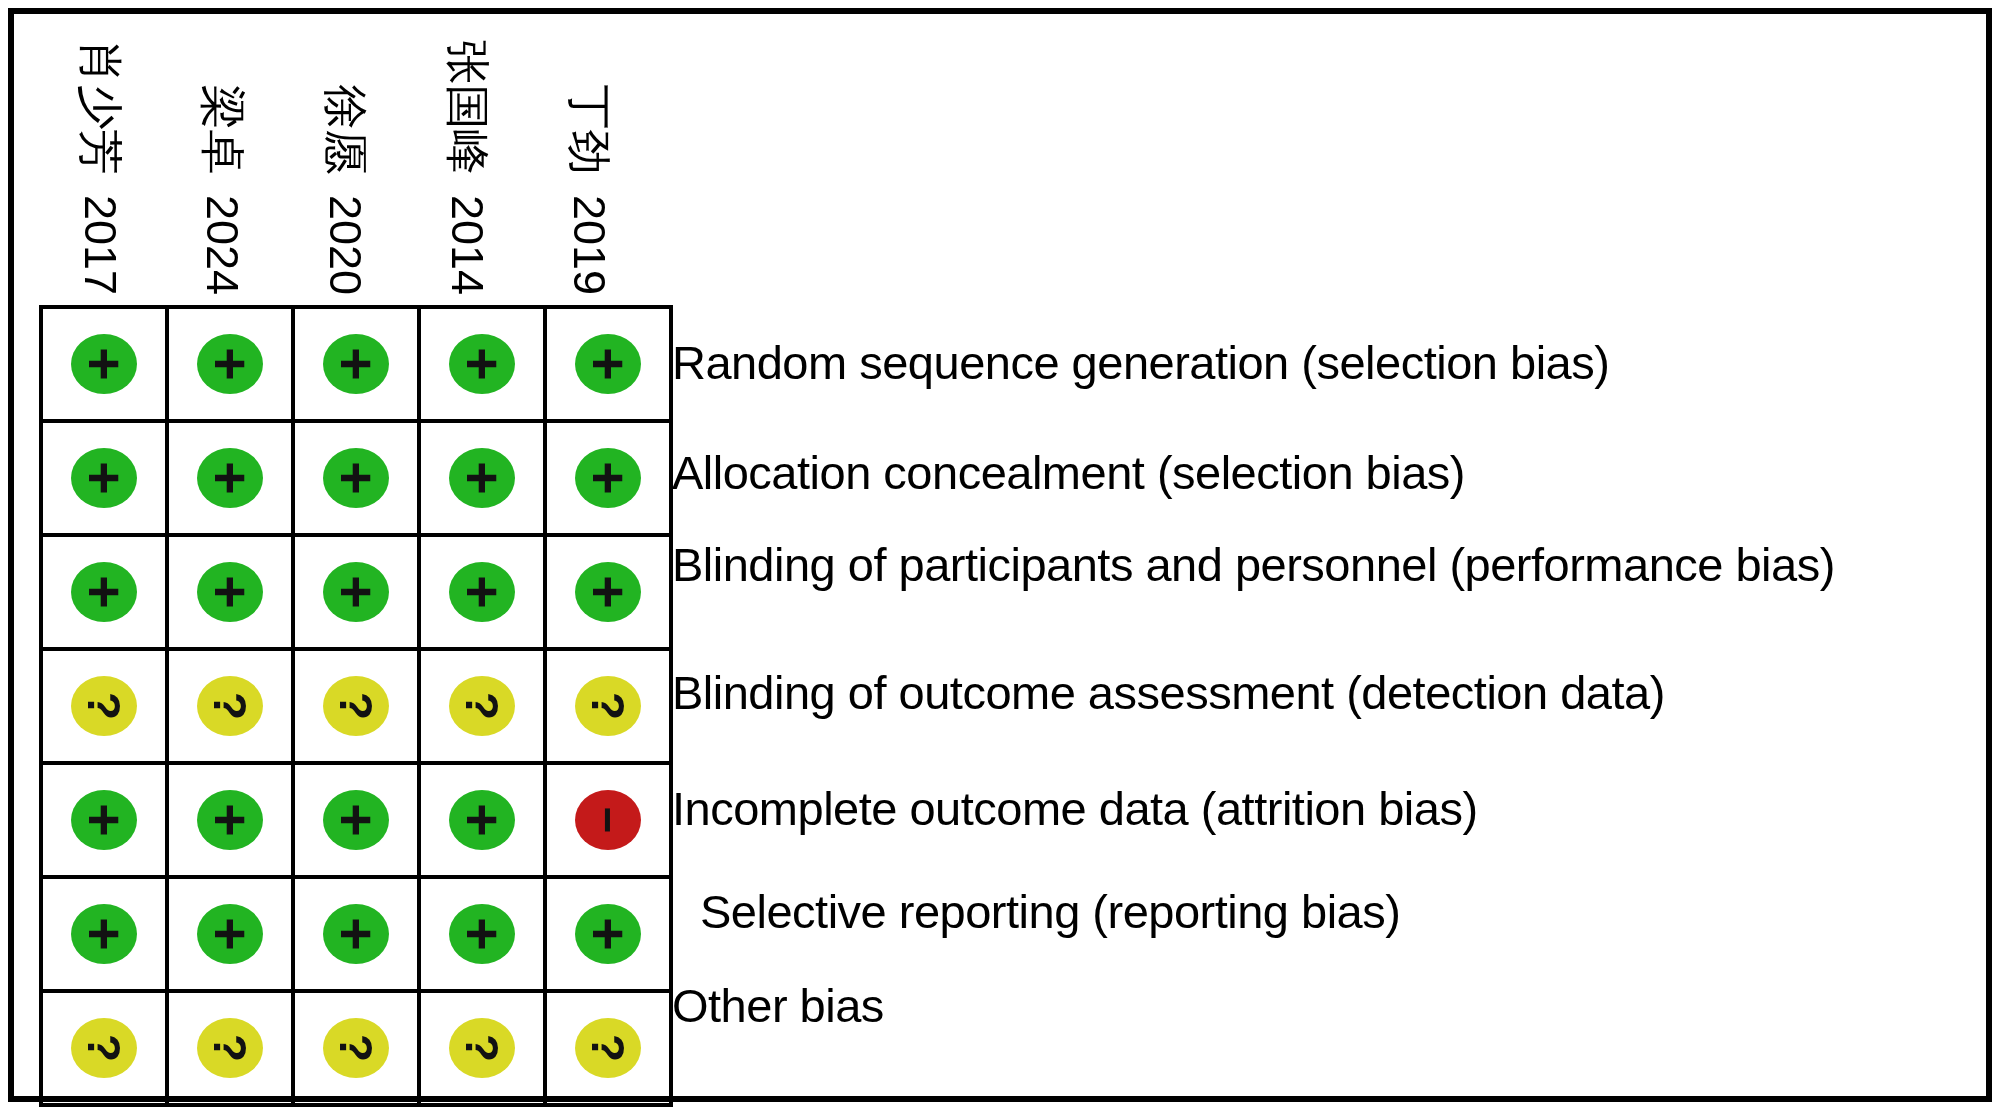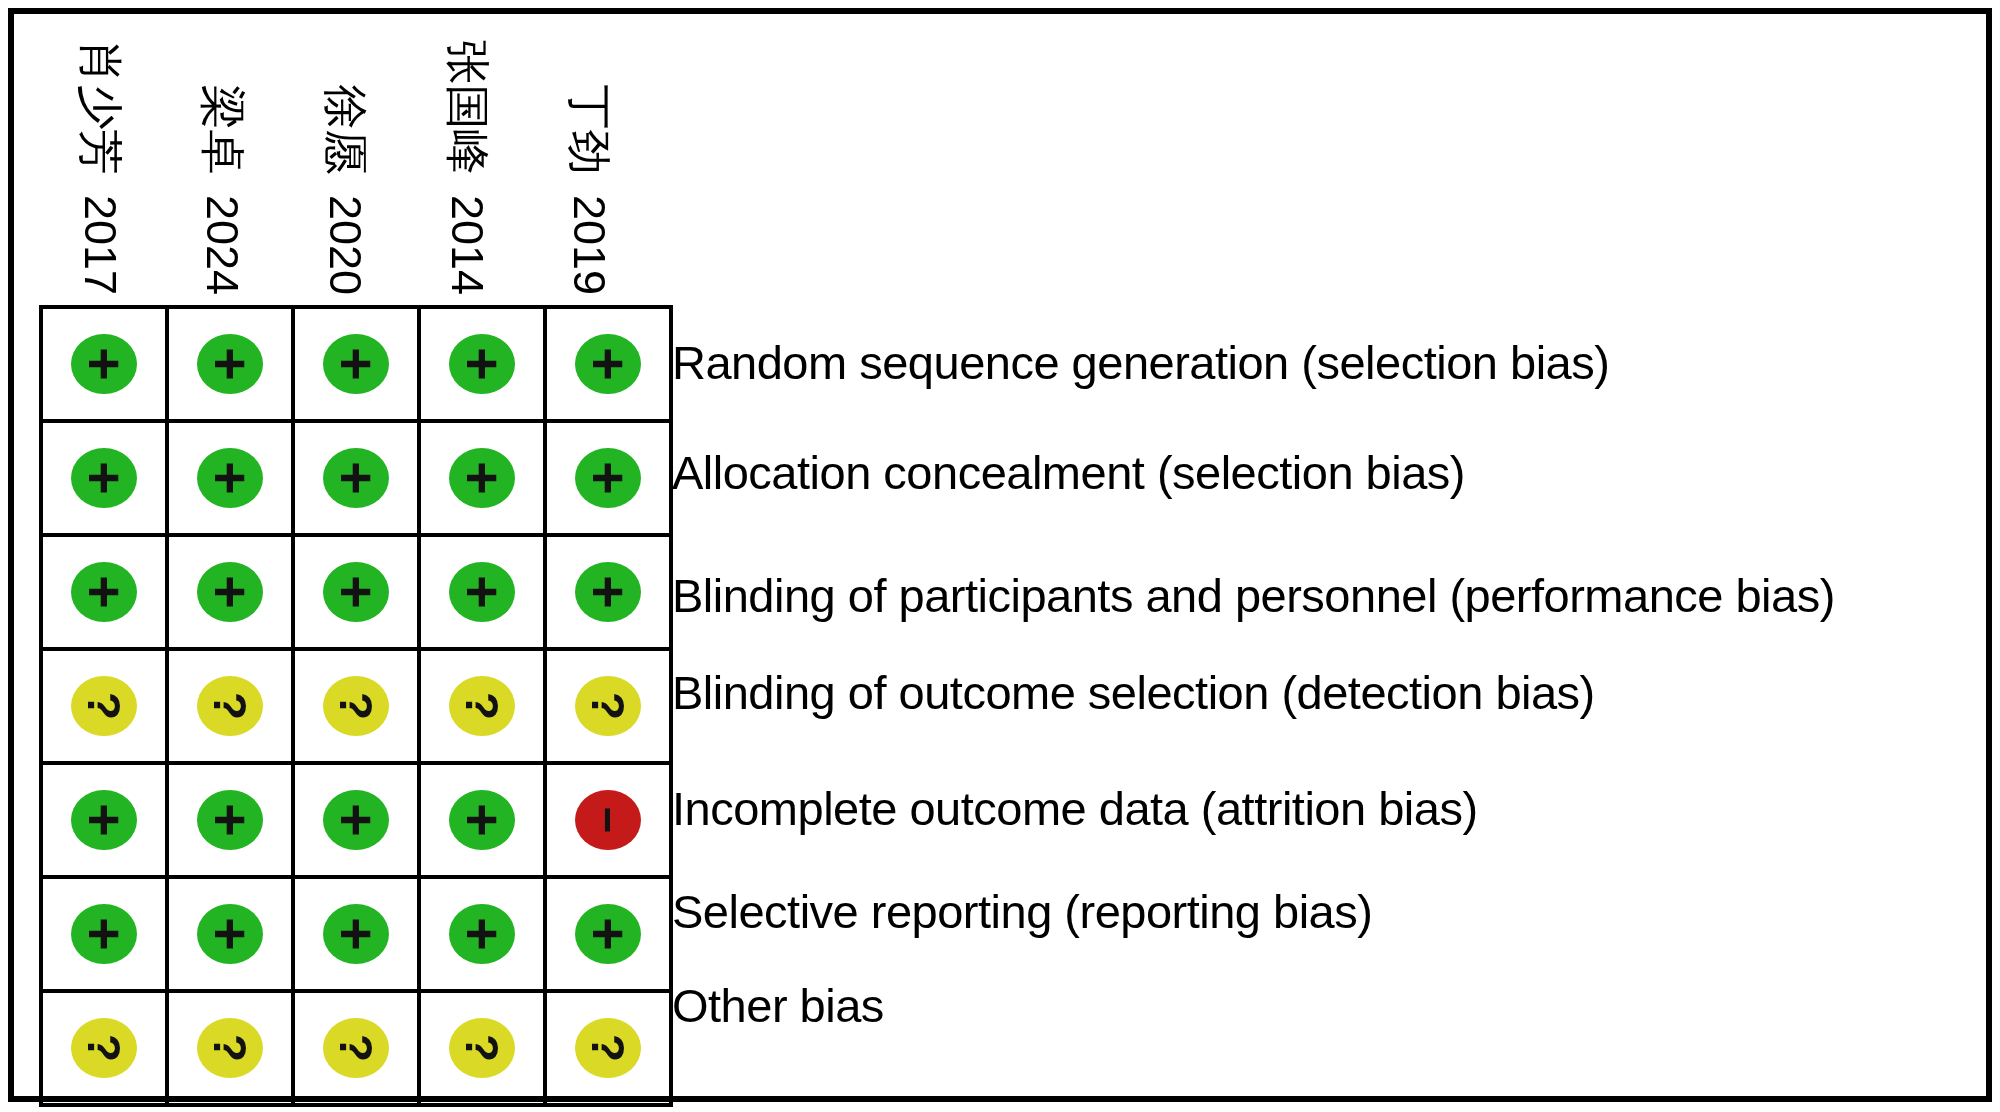--- a/index.html
+++ b/index.html
@@ -270,18 +270,18 @@
             <span class="sym sym-unclear">?</span>
           </div>
         </td>
       </tr>
     </tbody>
   </table>
 
 <div id="rowlabels">
     <div class="rowlabel" style="top: 361.93px;">Random sequence generation (selection bias)</div>
     <div class="rowlabel" style="top: 471.79px; text-align: center;">Allocation concealment (selection bias)</div>
-    <div class="rowlabel" style="top: 595px;">Blinding of participants and personnel (performance bias)</div>
-    <div class="rowlabel" style="top: 691.51px;">Blinding of outcome selection (detection bias)</div>
+    <div class="rowlabel" style="top: 564px;">Blinding of participants and personnel (performance bias)</div>
+    <div class="rowlabel" style="top: 691.51px;">Blinding of outcome assessment (detection data)</div>
     <div class="rowlabel" style="top: 808px;">Incomplete outcome data (attrition bias)</div>
-    <div class="rowlabel" style="top: 911.23px;">Selective reporting (reporting bias)</div>
+    <div class="rowlabel" style="top: 911.23px; margin-left: 28px;">Selective reporting (reporting bias)</div>
     <div class="rowlabel" style="top: 1005px;">Other bias</div>
   </div>
 
 </body></html>

